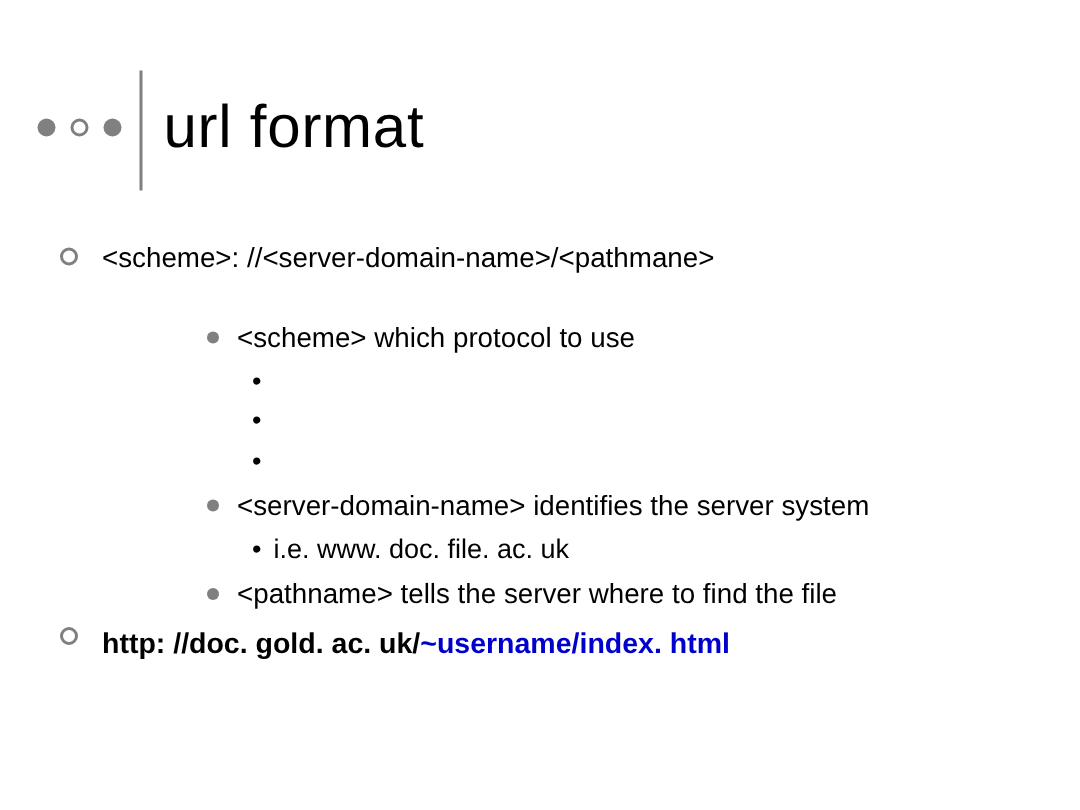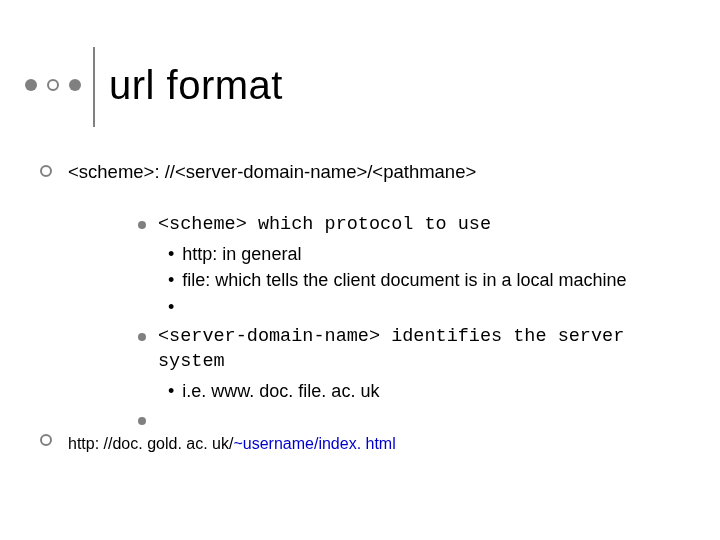--- a/index.html
+++ b/index.html
@@ -61,20 +61,21 @@
     padding-top: 10px;
   }
   
   .body {
     position: absolute;
     top: 160px;
     left: 40px;
     width: 650px;
     font-size: 18.5px;
     line-height: 1.35;
+    text-align: right;
   }
   .lvl1 {
     display: flex;
     align-items: flex-start;
     margin-bottom: 28px;
   }
   .lvl1.tight { margin-bottom: 2px; }
   .b-open {
     width: 12px;
     height: 12px;
@@ -83,21 +84,20 @@
     box-sizing: border-box;
     flex-shrink: 0;
     margin-top: 5px;
     margin-right: 16px;
   }
   .lvl2 {
     display: flex;
     align-items: flex-start;
     margin-left: 98px;
     margin-bottom: 4px;
-    font-family: Liberation Mono, monospace;
   }
   .b-solid-sm {
     width: 8px;
     height: 8px;
     background: #808080;
     border-radius: 50%;
     flex-shrink: 0;
     margin-top: 8px;
     margin-right: 12px;
   }
@@ -107,23 +107,24 @@
     margin-left: 128px;
     font-size: 18px;
     margin-bottom: 2px;
   }
   .b-dot {
     flex-shrink: 0;
     margin-right: 8px;
     color: #000;
   }
   .url-line {
-    font-size: 16px;
+    font-size: 19px;
     margin-left: 72px;
     margin-top: 4px;
+    font-weight: bold;
   }
   .url-pre { color: #000; }
   .url-user { color: #0000cc; }
 </style>
 </head>
 <body>
 
 <div class="slide">
 
   <div class="title-bar">
@@ -142,41 +143,40 @@
       <div class="b-open"></div>
       <div>&lt;scheme&gt;: //&lt;server-domain-name&gt;/&lt;pathmane&gt;</div>
     </div>
 
     <div class="lvl2">
       <div class="b-solid-sm"></div>
       <div>&lt;scheme&gt; which protocol to use</div>
     </div>
     <div class="lvl3">
       <span class="b-dot">•</span>
-      <span>http: in general</span>
     </div>
     <div class="lvl3">
       <span class="b-dot">•</span>
-      <span>file: which tells the client document is in a local machine</span>
     </div>
     <div class="lvl3">
       <span class="b-dot">•</span>
     </div>
 
     <div class="lvl2" style="margin-top:6px">
       <div class="b-solid-sm"></div>
       <div>&lt;server-domain-name&gt; identifies the server system</div>
     </div>
     <div class="lvl3">
       <span class="b-dot">•</span>
       <span>i.e. www. doc. file. ac. uk</span>
     </div>
 
     <div class="lvl2" style="margin-top:6px">
       <div class="b-solid-sm"></div>
+      <div>&lt;pathname&gt; tells the server where to find the file</div>
     </div>
 
     <div class="lvl1 tight" style="margin-top:4px">
       <div class="b-open"></div>
       <div class="url-line" style="margin-left:0">
         <span class="url-pre">http: //doc. gold. ac. uk/</span><span class="url-user">~username/index. html</span>
       </div>
     </div>
 
   </div>

